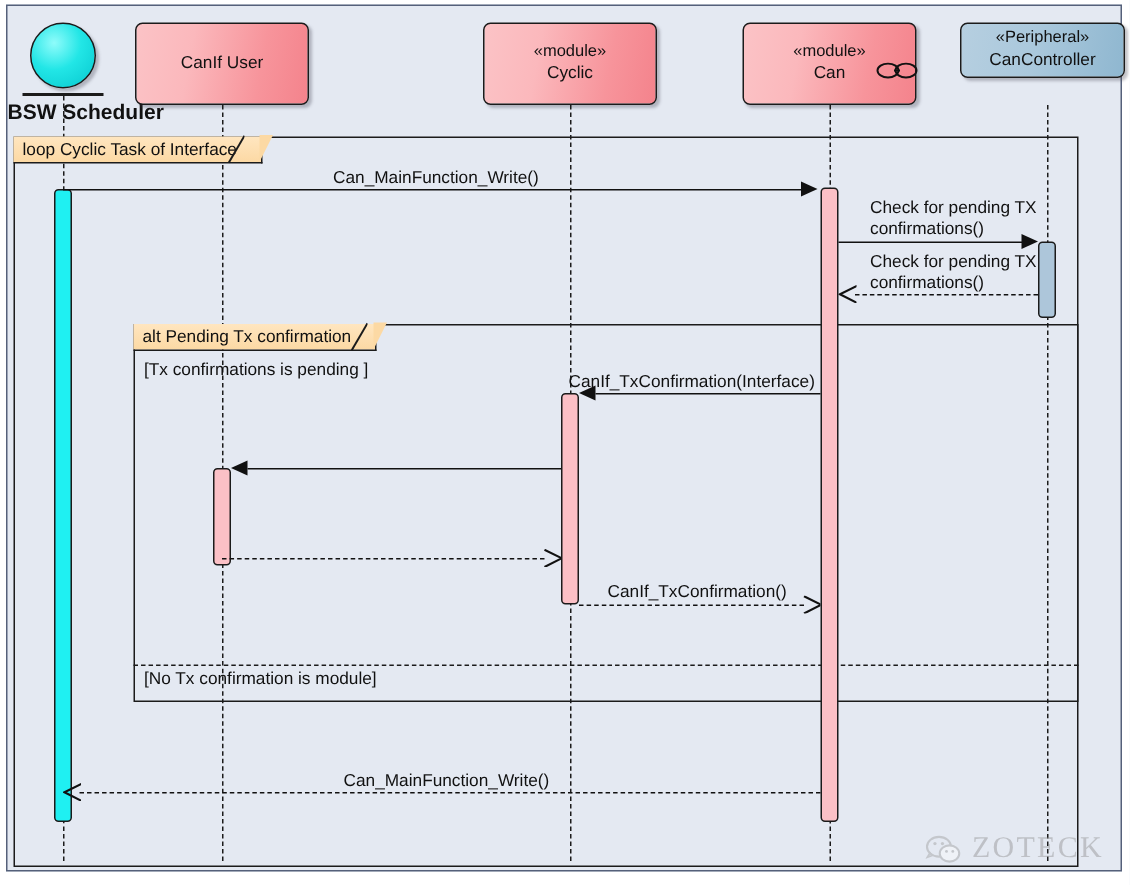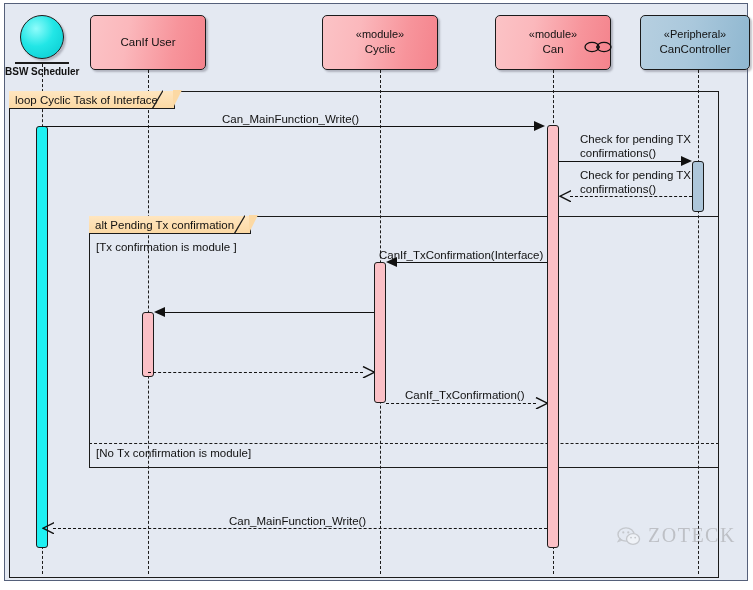--- a/index.html
+++ b/index.html
@@ -61,21 +61,21 @@
     box-shadow: 2px 2px 2px rgba(80,80,95,0.35);
     box-sizing: border-box;
   }
   .actor-base {
     position: absolute;
     height: 2px;
     background: #1b1b1b;
   }
   .actor-label {
     position: absolute;
-    font-size: 10px;
+    font-size: 14px;
     font-weight: bold;
     color: #111111;
     white-space: nowrap;
   }
   
   .lifeline {
     position: absolute;
     width: 0;
     border-left: 1.3px dashed #1b1b1b;
   }
@@ -215,21 +215,21 @@
   <div class="lifeline-box pink" style="left:495px; top:15px; width:116px; height:55px;">
     <div class="stereotype">«module»</div>
     <div class="cls-name">Can</div>
   </div>
   <svg class="socket-icon" style="left:584px; top:40px;" width="28" height="14">
     <ellipse cx="8" cy="7" rx="7" ry="4.6" fill="none" stroke="#111" stroke-width="1.3"></ellipse>
     <ellipse cx="20" cy="7" rx="7" ry="4.6" fill="none" stroke="#111" stroke-width="1.3"></ellipse>
     <line x1="12" y1="7" x2="16" y2="7" stroke="#111" stroke-width="1.3"></line>
   </svg>
 
-  <div class="lifeline-box blue" style="left:640px; top:15px; width:110px; height:55px;">
+  <div class="lifeline-box blue" style="left:640px; top:15px; width:110px; height:37px;">
     <div class="stereotype">«Peripheral»</div>
     <div class="cls-name">CanController</div>
   </div>
 
   <div class="lifeline" style="left:42px;  top:64px;  height:510px;"></div>
   <div class="lifeline" style="left:148px; top:70px;  height:504px;"></div>
   <div class="lifeline" style="left:380px; top:70px;  height:504px;"></div>
   <div class="lifeline" style="left:553px; top:70px;  height:504px;"></div>
   <div class="lifeline" style="left:698px; top:70px;  height:504px;"></div>
 
@@ -237,21 +237,21 @@
   <div class="frag-tag" style="left:9px; top:91px;">loop Cyclic Task of Interface</div>
   <svg class="frag-tag-line" style="left:152px; top:90px;" width="13" height="20">
     <path d="M0.5,18.5 L11,0.5" stroke="#1b1b1b" stroke-width="1.3" fill="none"></path>
   </svg>
 
   <div class="fragment" style="left:89px; top:216px; width:630px; height:252px;"></div>
   <div class="frag-tag" style="left:89px; top:216px;">alt Pending Tx confirmation</div>
   <svg class="frag-tag-line" style="left:234px; top:215px;" width="13" height="20">
     <path d="M0.5,18.5 L11,0.5" stroke="#1b1b1b" stroke-width="1.3" fill="none"></path>
   </svg>
-  <div class="guard" style="left:96px; top:241px;">[Tx confirmation is module ]</div>
+  <div class="guard" style="left:96px; top:241px;">[Tx confirmations is pending ]</div>
   <div class="alt-divider" style="left:89px; top:443px; width:630px;"></div>
   <div class="guard" style="left:96px; top:447px;">[No Tx confirmation is module]</div>
 
   <div class="activation cyan" style="left:36px; top:126px; width:12px; height:422px;"></div>
   <div class="activation pink" style="left:547px; top:125px; width:12px; height:423px;"></div>
   <div class="activation blue" style="left:692px; top:161px; width:12px; height:51px;"></div>
   <div class="activation pink" style="left:374px; top:262px; width:12px; height:141px;"></div>
   <div class="activation pink" style="left:142px; top:312px; width:12px; height:65px;"></div>
 
   <div class="msg-line" style="left:42px; top:126px; width:500px;"></div>
@@ -287,21 +287,21 @@
     <path d="M1,0.5 L12.5,6.2 L1,12" stroke="#111" stroke-width="1.4" fill="none"></path>
   </svg>
   <div class="msg-label" style="left:405px; top:388px;">CanIf_TxConfirmation()</div>
 
   <div class="msg-line dashed" style="left:53px; top:528px; width:494px;"></div>
   <svg class="arrow-open" style="left:42px; top:522px;" width="14" height="13">
     <path d="M12.5,0.5 L1,6.2 L12.5,12" stroke="#111" stroke-width="1.4" fill="none"></path>
   </svg>
   <div class="msg-label" style="left:229px; top:514px;">Can_MainFunction_Write()</div>
 
-  <div class="watermark" style="left:617px; top:524px;">
+  <div class="watermark" style="left:617px; top:554px;">
     <svg width="24" height="20">
       <ellipse cx="9" cy="8.5" rx="8" ry="6.6" fill="none" stroke="#9a9a9a" stroke-width="1.4"></ellipse>
       <ellipse cx="16" cy="13" rx="6.5" ry="5.4" fill="#ffffff" stroke="#9a9a9a" stroke-width="1.4"></ellipse>
       <circle cx="6.3" cy="6.4" r="1.1" fill="#9a9a9a"></circle>
       <circle cx="11.3" cy="6.4" r="1.1" fill="#9a9a9a"></circle>
       <circle cx="14" cy="11.6" r="0.95" fill="#9a9a9a"></circle>
       <circle cx="18.2" cy="11.6" r="0.95" fill="#9a9a9a"></circle>
       <path d="M3,12.6 L1.2,15.5 L4.6,14.3 Z" fill="none" stroke="#9a9a9a" stroke-width="1.2"></path>
     </svg>
     <span class="watermark-text">ZOTECK</span>

